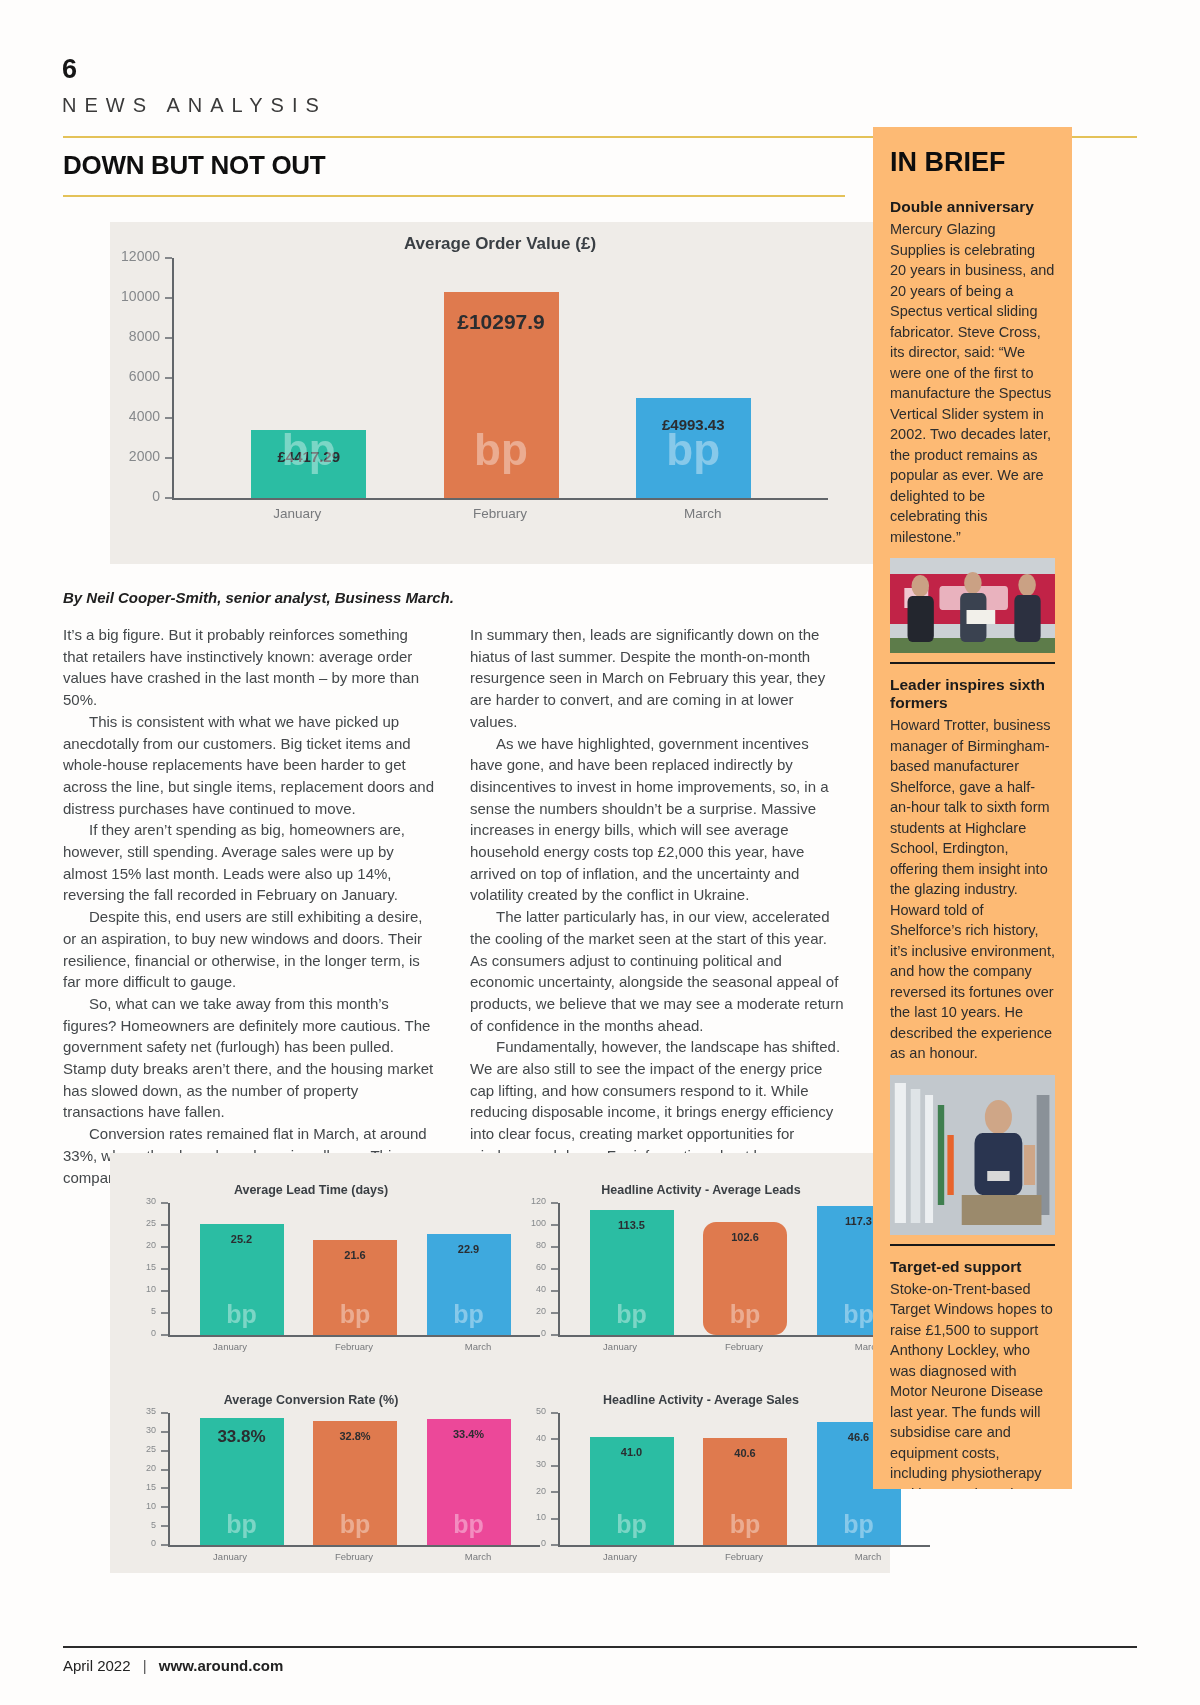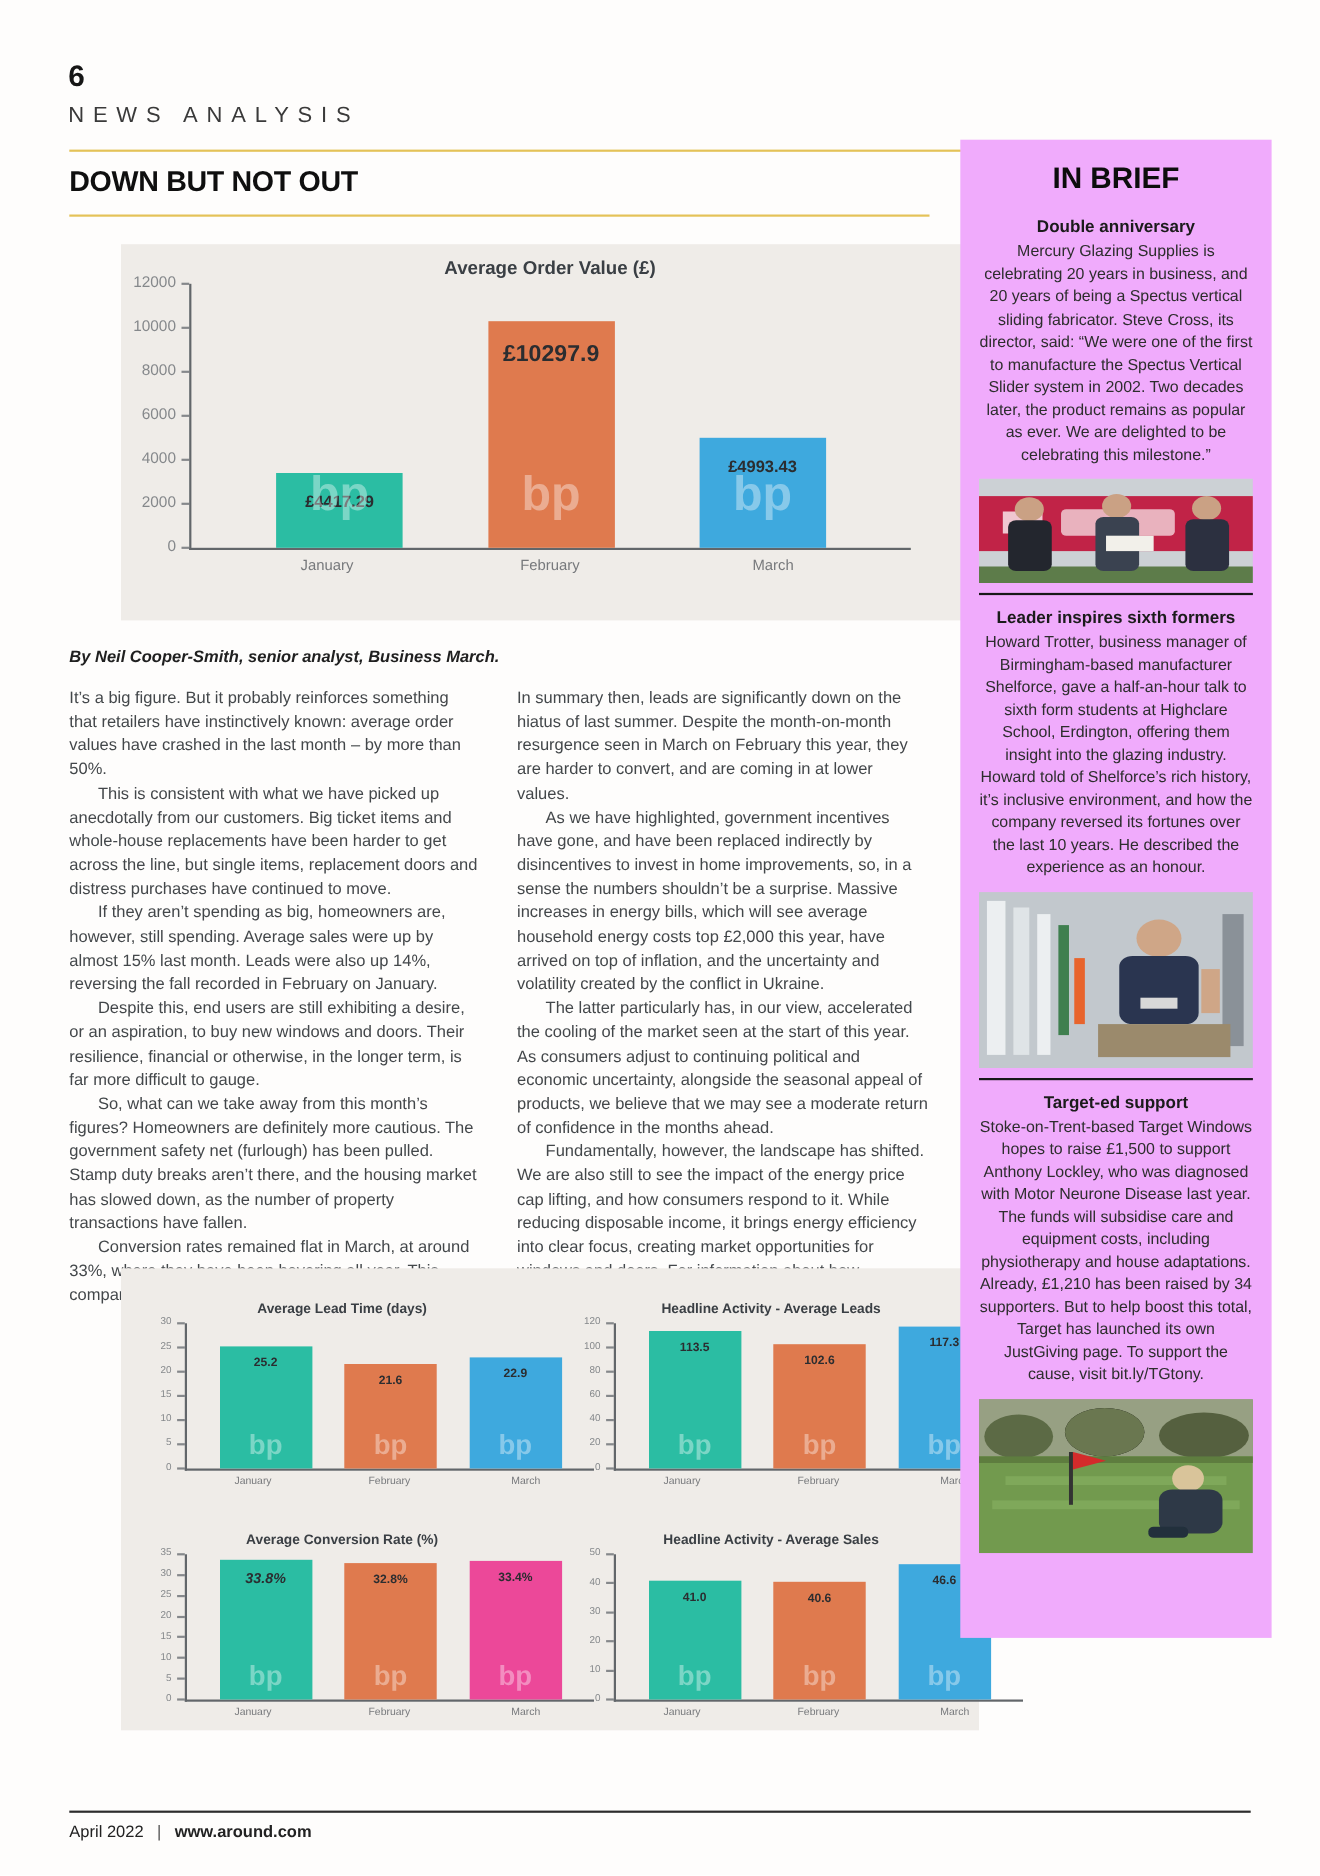--- a/index.html
+++ b/index.html
@@ -36,22 +36,22 @@
   .tk{position:absolute;right:12px;color:#85888b;line-height:1;}
   .tm{position:absolute;right:0;width:7px;height:2px;background:#85888b;}
 
   
   .byline{left:63px;top:589px;width:740px;font-size:15px;font-weight:700;font-style:italic;color:#202020;}
   .col{top:624px;width:374px;font-size:15px;line-height:21.7px;color:#43474a;}
   .col p{margin:0;}
   .col p + p{text-indent:26px;}
 
   
-  .sidebar{left:873px;top:127px;width:283px;height:1362px;background:#f0abfc;
-           padding:16px 17px;box-sizing:border-box;overflow:hidden;text-align:center;}
+  .sidebar{left:873px;top:127px;width:199px;height:1362px;background:#fdba74;
+           padding:16px 17px;box-sizing:border-box;overflow:hidden;}
   .inbrief{font-size:27px;font-weight:800;color:#0d0d0d;margin:4px 0 20px 0;}
   .sb-h{font-size:15.5px;font-weight:700;color:#1b1b1b;margin:0 0 3px 0;}
   .sb-b{font-size:14.5px;line-height:20.5px;color:#2d2d2d;margin:0;}
   .sb-photo{display:block;width:100%;margin:11px 0 9px 0;}
   .sb-div{height:2px;background:#181818;margin:3px 0 12px 0;}
 
   
   .footrule{left:63px;top:1646px;width:1074px;height:2px;background:#2c2c2c;}
   .footer{left:63px;top:1657px;font-size:15px;color:#222;}
   .footer .sep{margin:0 8px;color:#555;font-weight:300;}
@@ -188,21 +188,21 @@
             <i class="tm" style="bottom: 109px;"></i>
             <span class="tk" style="font-size: 9px; bottom: 128.58px;">120</span>
             <i class="tm" style="bottom: 131px;"></i>
           </div>
           <div class="plwrap" style="margin-right: 34px;">
             <div class="pl" style="height: 132px;">
               <div class="bar" style="width: 84px; height: 125px; background: rgb(43, 189, 163);">
                 <span class="bl" style="top: 9px; font-size: 11px;">113.5</span>
                 <span class="wm" style="font-size: 25px; bottom: 8px;">bp</span>
               </div>
-              <div class="bar" style="width: 84px; height: 113px; background: rgb(223, 122, 78);">
+              <div class="bar" style="width: 84px; height: 113px; background: rgb(223, 122, 78); border-radius: 13px;">
                 <span class="bl" style="top: 9px; font-size: 11px;">102.6</span>
                 <span class="wm" style="font-size: 25px; bottom: 8px;">bp</span>
               </div>
               <div class="bar" style="width: 84px; height: 129px; background: rgb(62, 169, 222);">
                 <span class="bl" style="top: 9px; font-size: 11px;">117.3</span>
                 <span class="wm" style="font-size: 25px; bottom: 8px;">bp</span>
               </div>
             </div>
             <div class="xr" style="height: 16px; margin-top: 4px;">
               <span class="xl" style="width: 124px; font-size: 9.5px;">January</span>
@@ -229,21 +229,21 @@
             <span class="tk" style="font-size: 9px; bottom: 90.8657px;">25</span>
             <i class="tm" style="bottom: 93.2857px;"></i>
             <span class="tk" style="font-size: 9px; bottom: 109.723px;">30</span>
             <i class="tm" style="bottom: 112.143px;"></i>
             <span class="tk" style="font-size: 9px; bottom: 128.58px;">35</span>
             <i class="tm" style="bottom: 131px;"></i>
           </div>
           <div class="plwrap" style="margin-right: 34px;">
             <div class="pl" style="height: 132px;">
               <div class="bar" style="width: 84px; height: 127px; background: rgb(43, 189, 163);">
-                <span class="bl" style="top: 9px; font-size: 13px; font-style: italic;">33.8%</span>
+                <span class="bl" style="top: 9px; font-size: 17px;">33.8%</span>
                 <span class="wm" style="font-size: 25px; bottom: 8px;">bp</span>
               </div>
               <div class="bar" style="width: 84px; height: 124px; background: rgb(223, 122, 78);">
                 <span class="bl" style="top: 9px; font-size: 11px;">32.8%</span>
                 <span class="wm" style="font-size: 25px; bottom: 8px;">bp</span>
               </div>
               <div class="bar" style="width: 84px; height: 126px; background: #ec4899;">
                 <span class="bl" style="top: 9px; font-size: 11px;">33.4%</span>
                 <span class="wm" style="font-size: 25px; bottom: 8px;">bp</span>
               </div>

